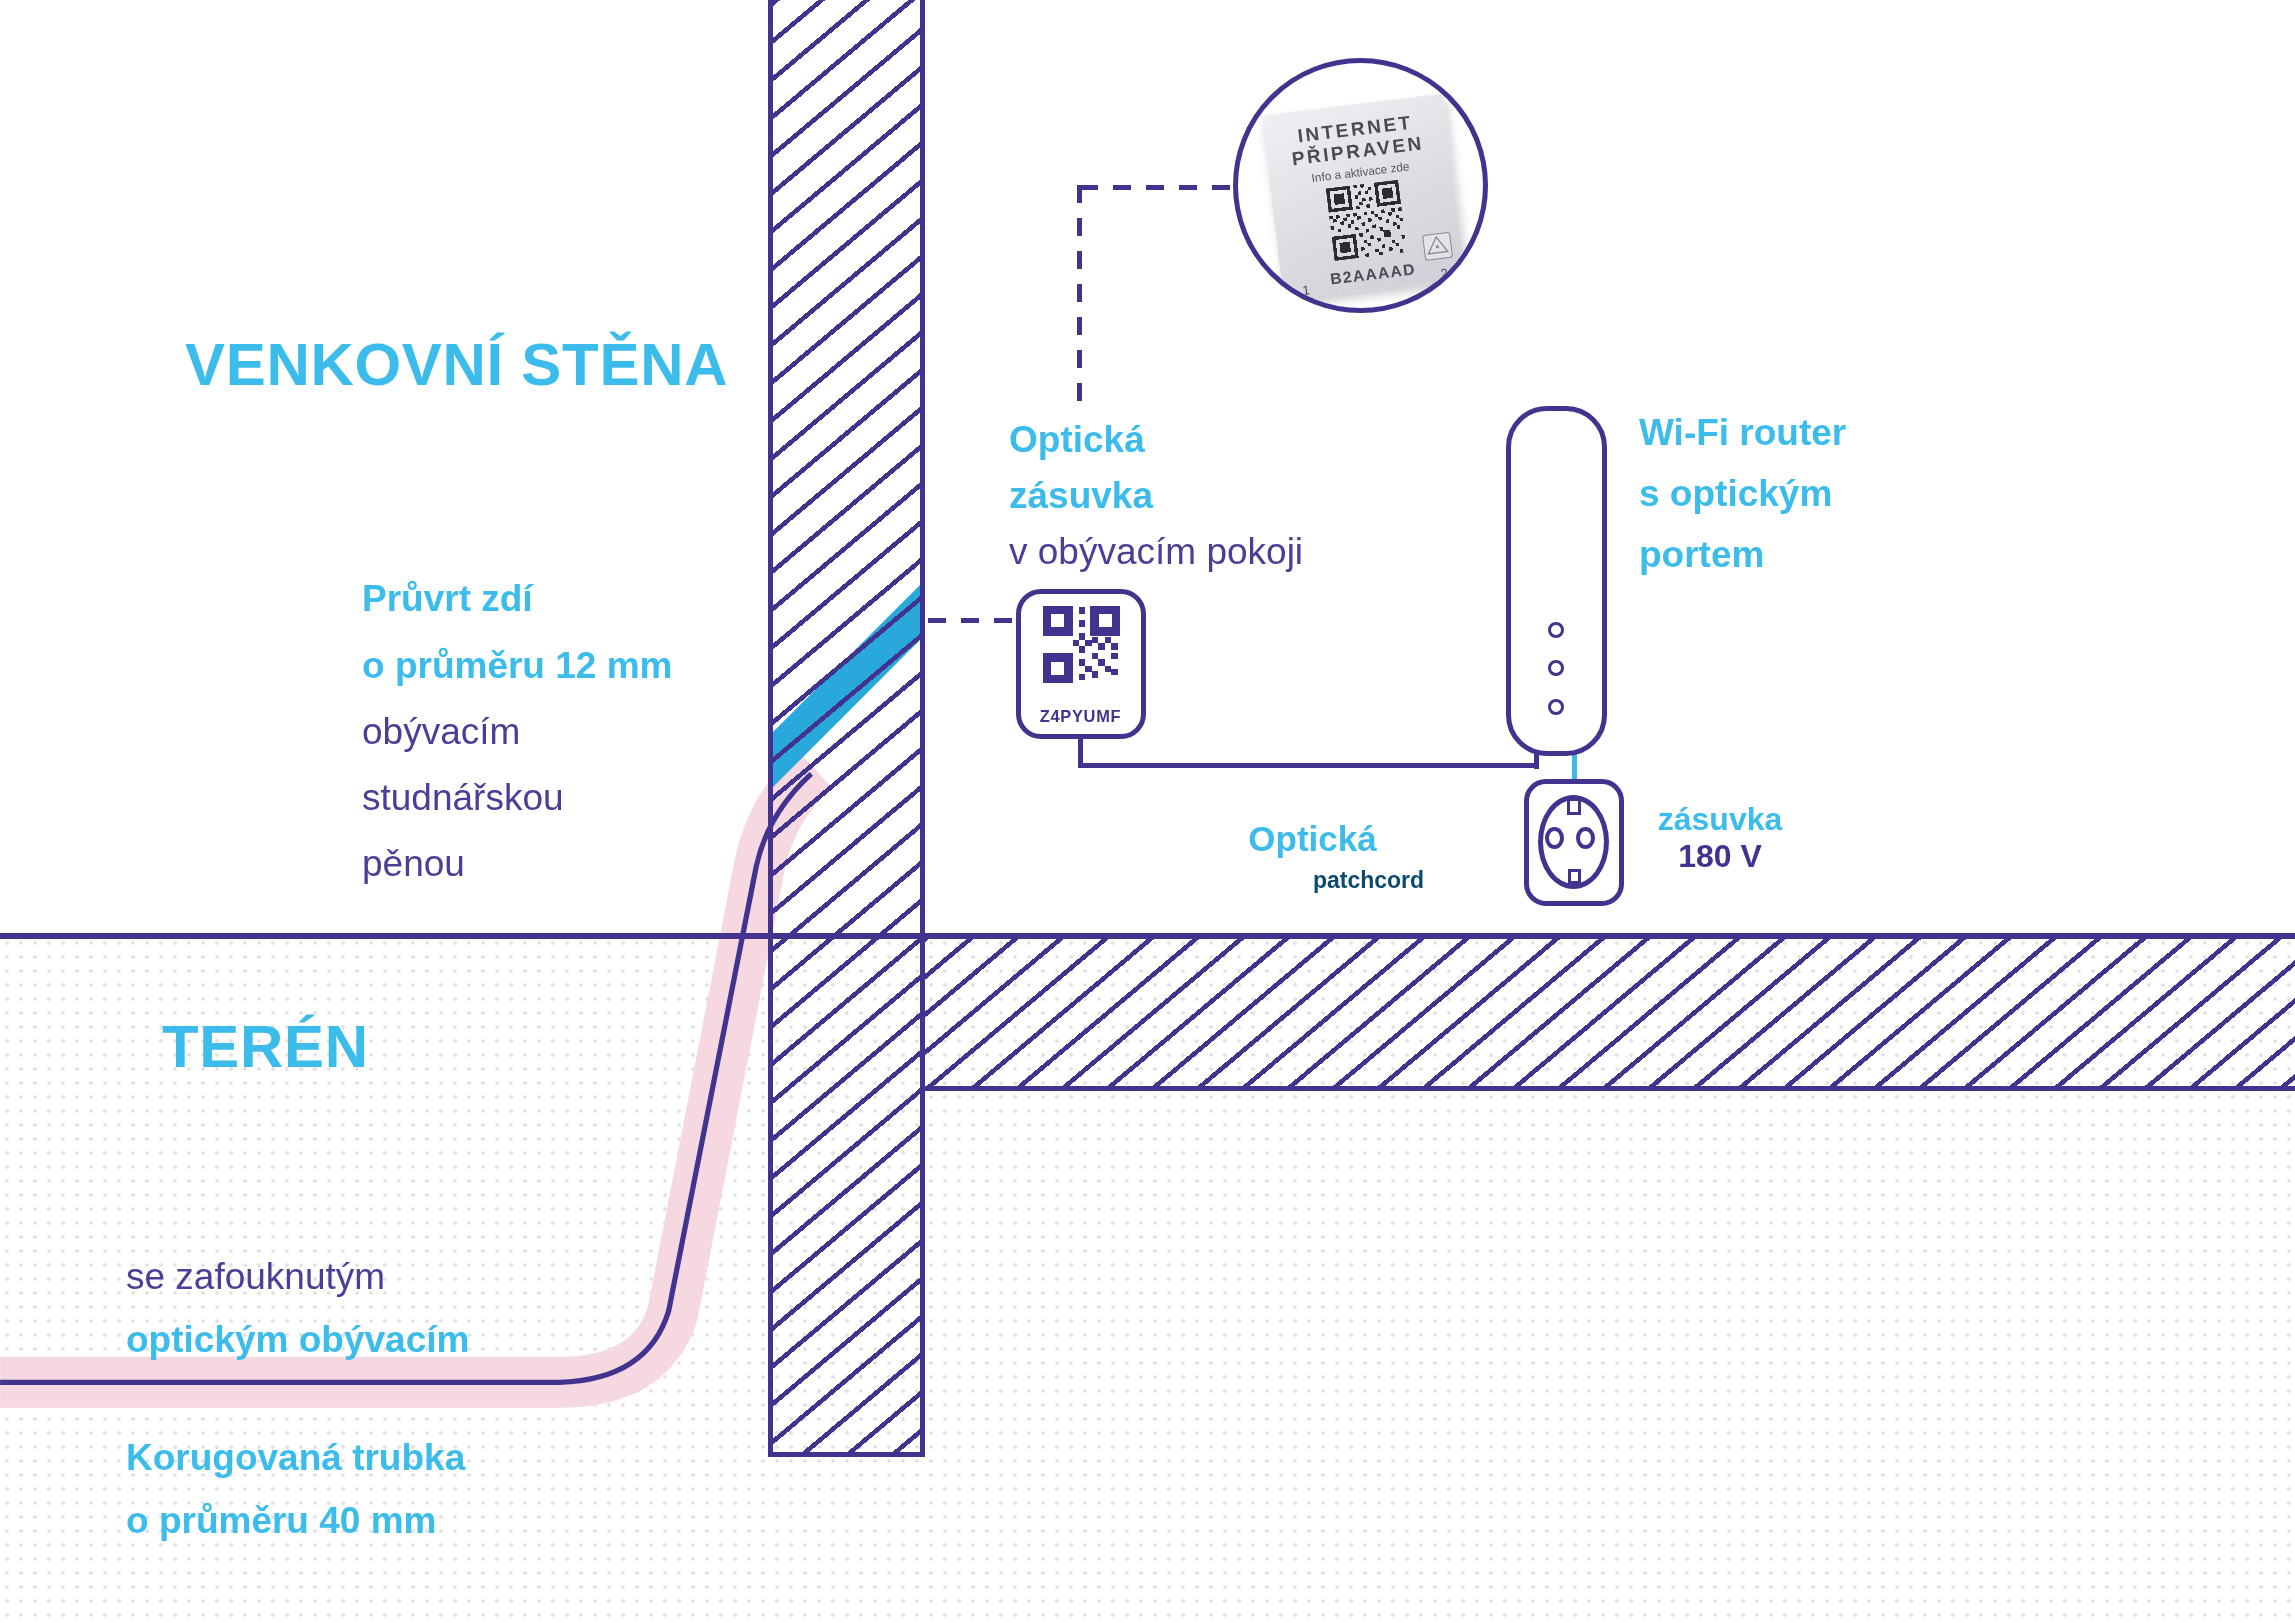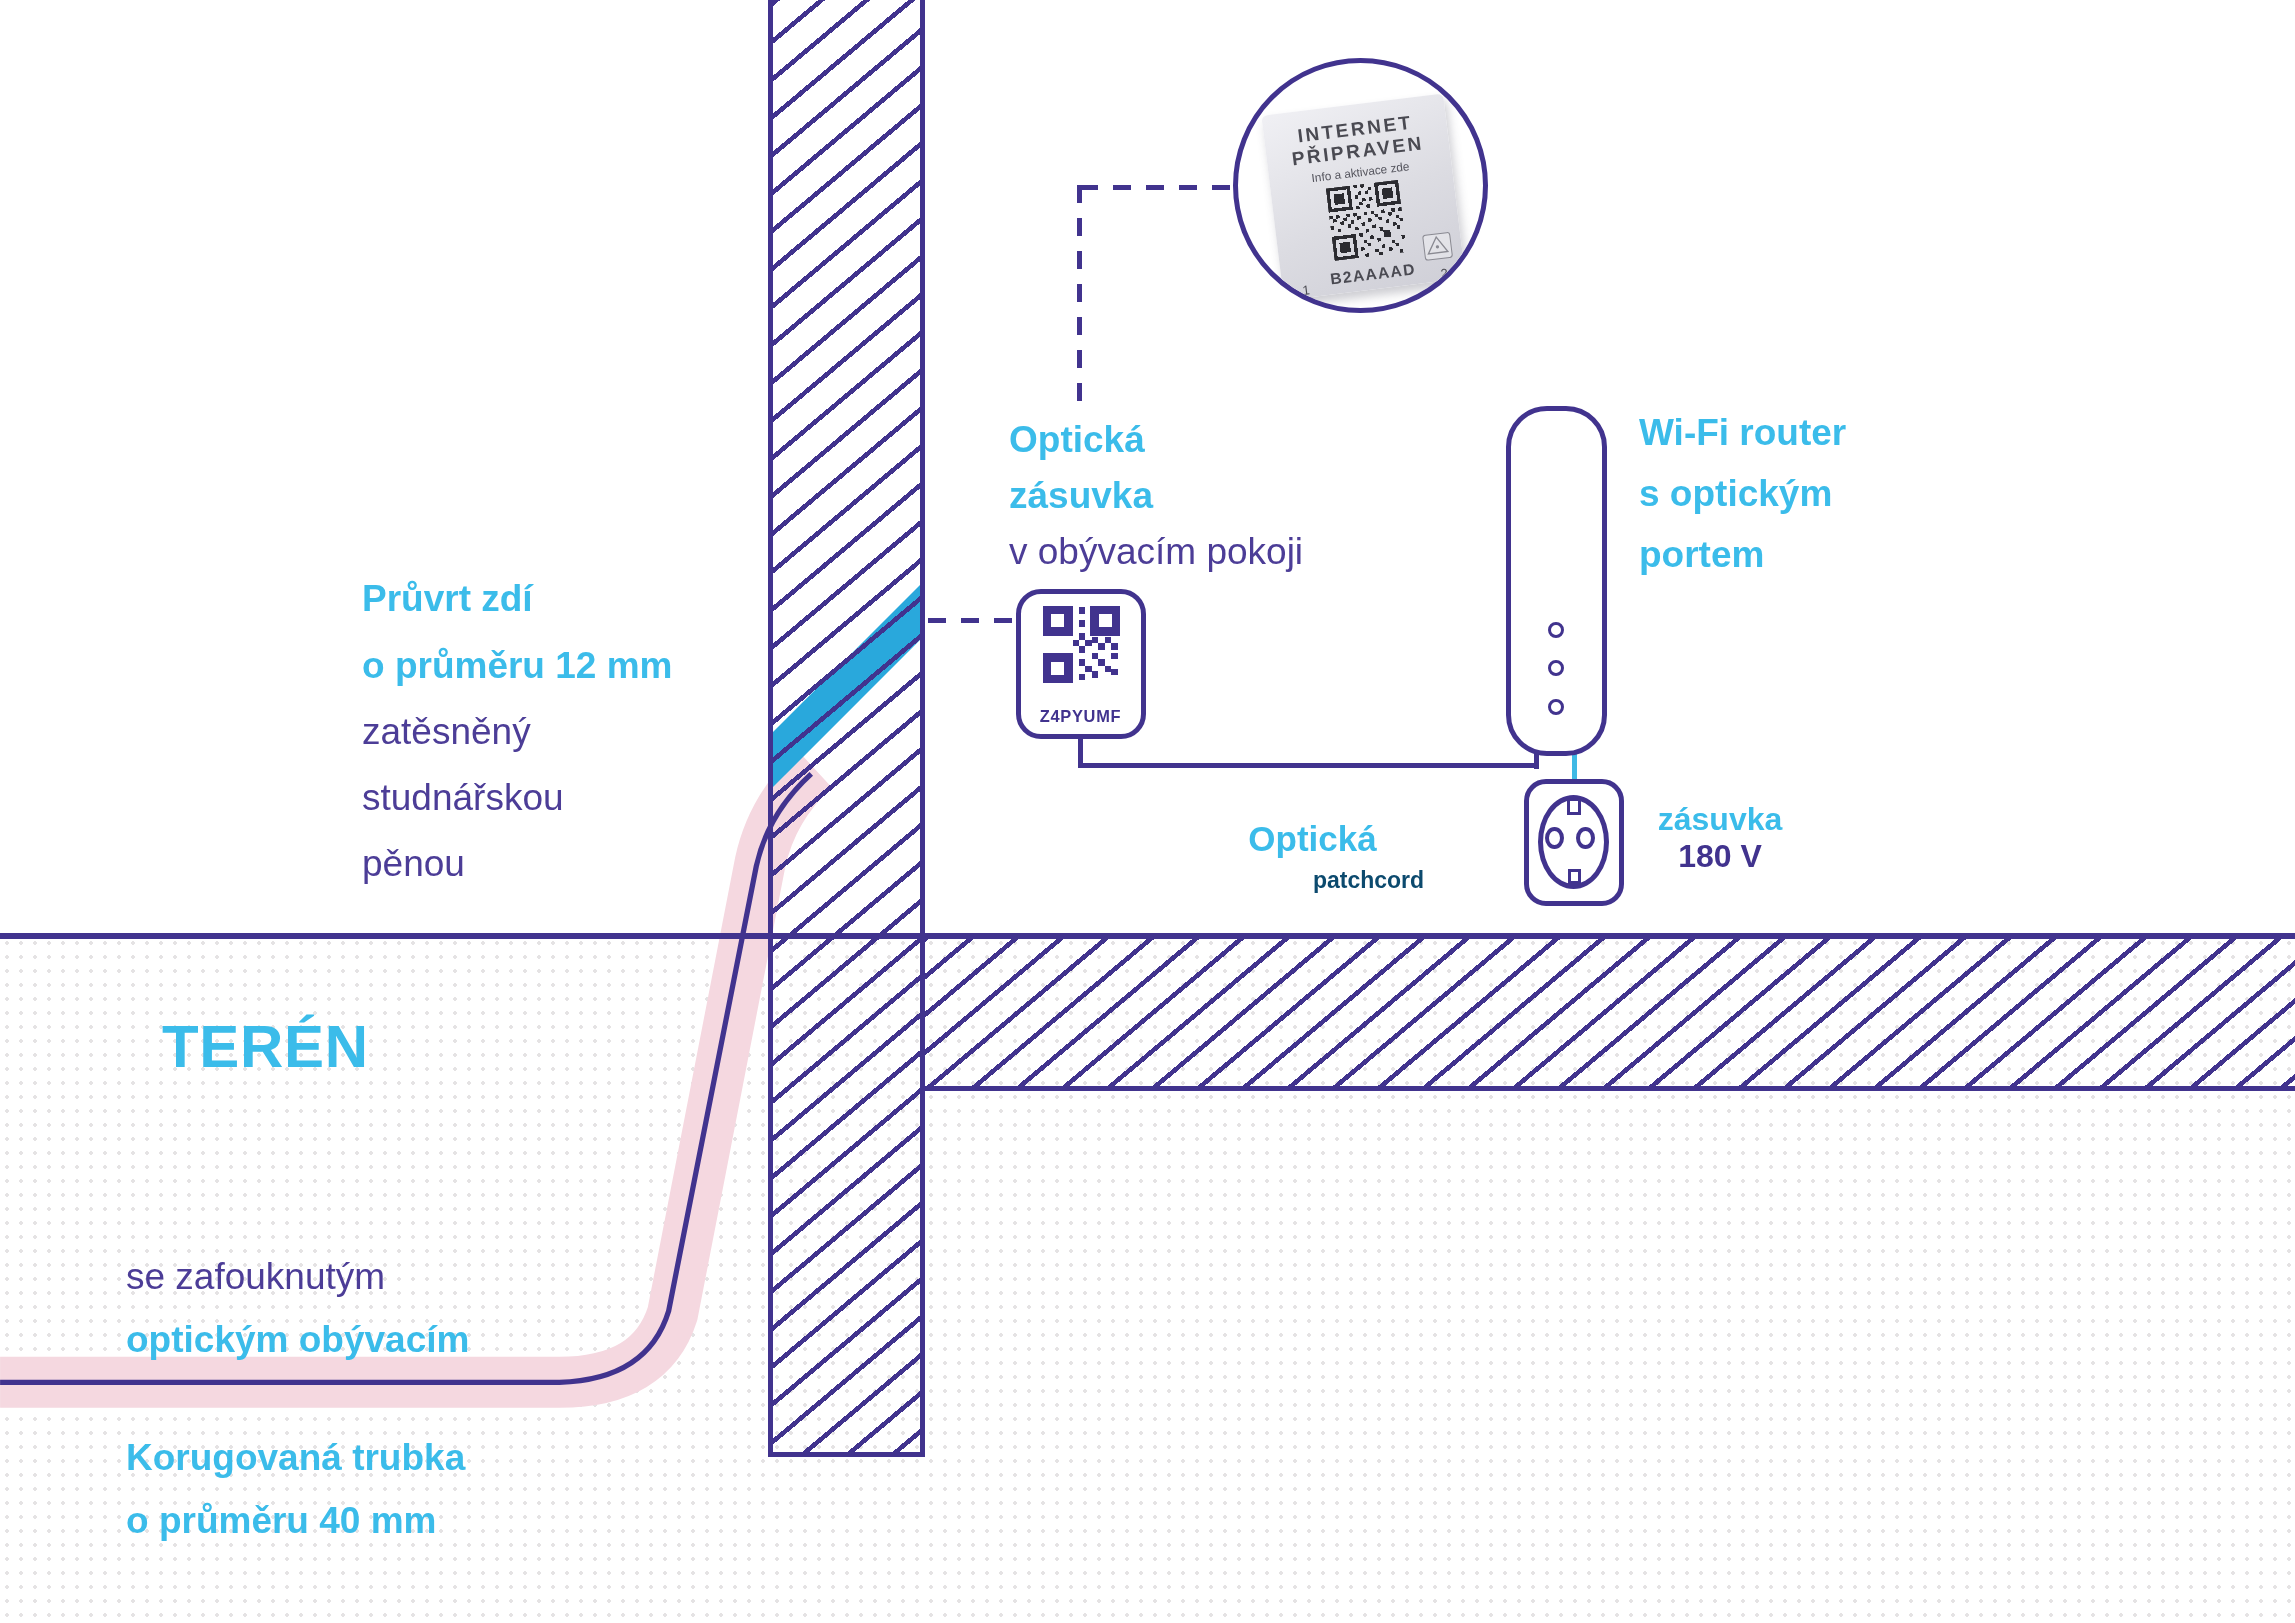--- a/index.html
+++ b/index.html
@@ -260,39 +260,40 @@
   </div>
 
   <div class="outlet">
     <div class="oval"></div>
     <div class="notch-top"></div>
     <div class="hole left"></div>
     <div class="hole right"></div>
     <div class="notch-bottom"></div>
   </div>
 
+  <div class="lbl title" style="left:185px;top:331px;">VENKOVNÍ STĚNA</div>
   <div class="lbl title" style="left:162px;top:1013px;">TERÉN</div>
 
   <div class="lbl cyan-b" style="left:1009px;top:419px;">Optická</div>
   <div class="lbl cyan-b" style="left:1009px;top:475px;">zásuvka</div>
   <div class="lbl purple-r" style="left:1009px;top:531px;">v obývacím pokoji</div>
 
   <div class="lbl cyan-b" style="left:1639px;top:412px;">Wi-Fi router</div>
   <div class="lbl cyan-b" style="left:1639px;top:473px;">s optickým</div>
   <div class="lbl cyan-b" style="left:1639px;top:534px;">portem</div>
 
   <div class="lbl center" style="left:1211px;top:819px;width:203px;font-size:35px;font-weight:bold;color:#3BBCEA;">Optická</div>
   <div class="lbl center" style="left:1267px;top:868px;width:203px;font-size:23px;font-weight:bold;color:#0c4a6e;">patchcord</div>
 
   <div class="lbl center small-b c-cyan" style="left:1636px;top:802px;width:168px;">zásuvka</div>
   <div class="lbl center small-b c-purple" style="left:1636px;top:839px;width:168px;">180 V</div>
 
   <div class="lbl cyan-b" style="left:362px;top:578px;">Průvrt zdí</div>
   <div class="lbl cyan-b" style="left:362px;top:645px;">o průměru 12 mm</div>
-  <div class="lbl purple-r" style="left:362px;top:711px;">zatěsněný</div>
+  <div class="lbl purple-r" style="left:362px;top:711px;">obývacím</div>
   <div class="lbl purple-r" style="left:362px;top:777px;">studnářskou</div>
   <div class="lbl purple-r" style="left:362px;top:843px;">pěnou</div>
 
   <div class="lbl purple-r" style="left:126px;top:1256px;">se zafouknutým</div>
   <div class="lbl cyan-b" style="left:126px;top:1319px;">optickým obývacím</div>
 
   <div class="lbl cyan-b" style="left:126px;top:1437px;">Korugovaná trubka</div>
   <div class="lbl cyan-b" style="left:126px;top:1500px;">o průměru 40 mm</div>
 
 </div>

